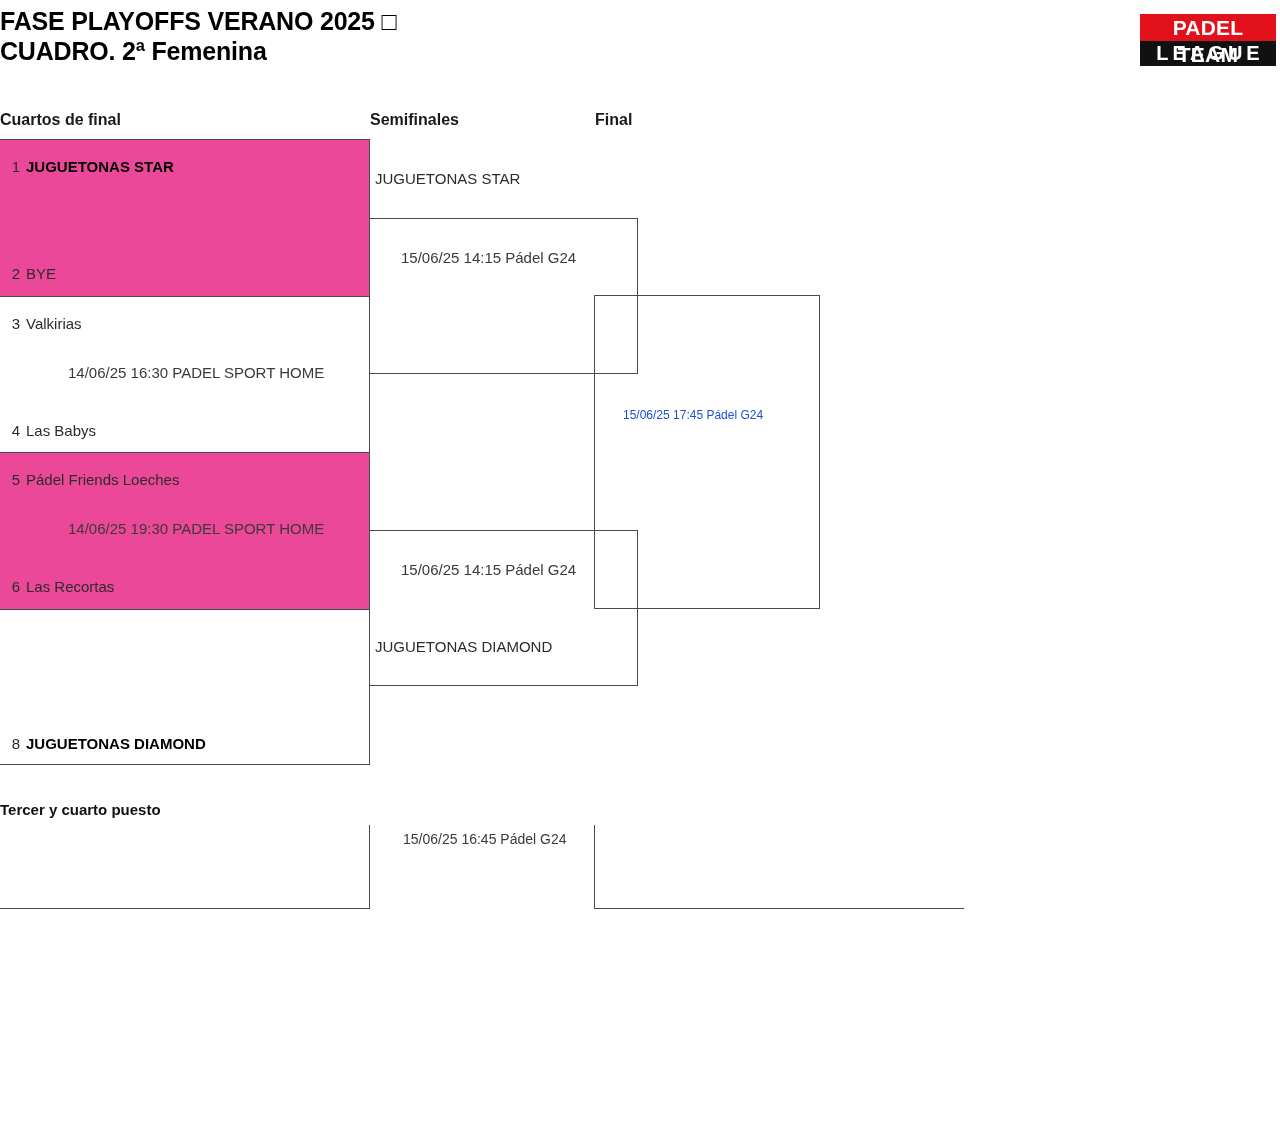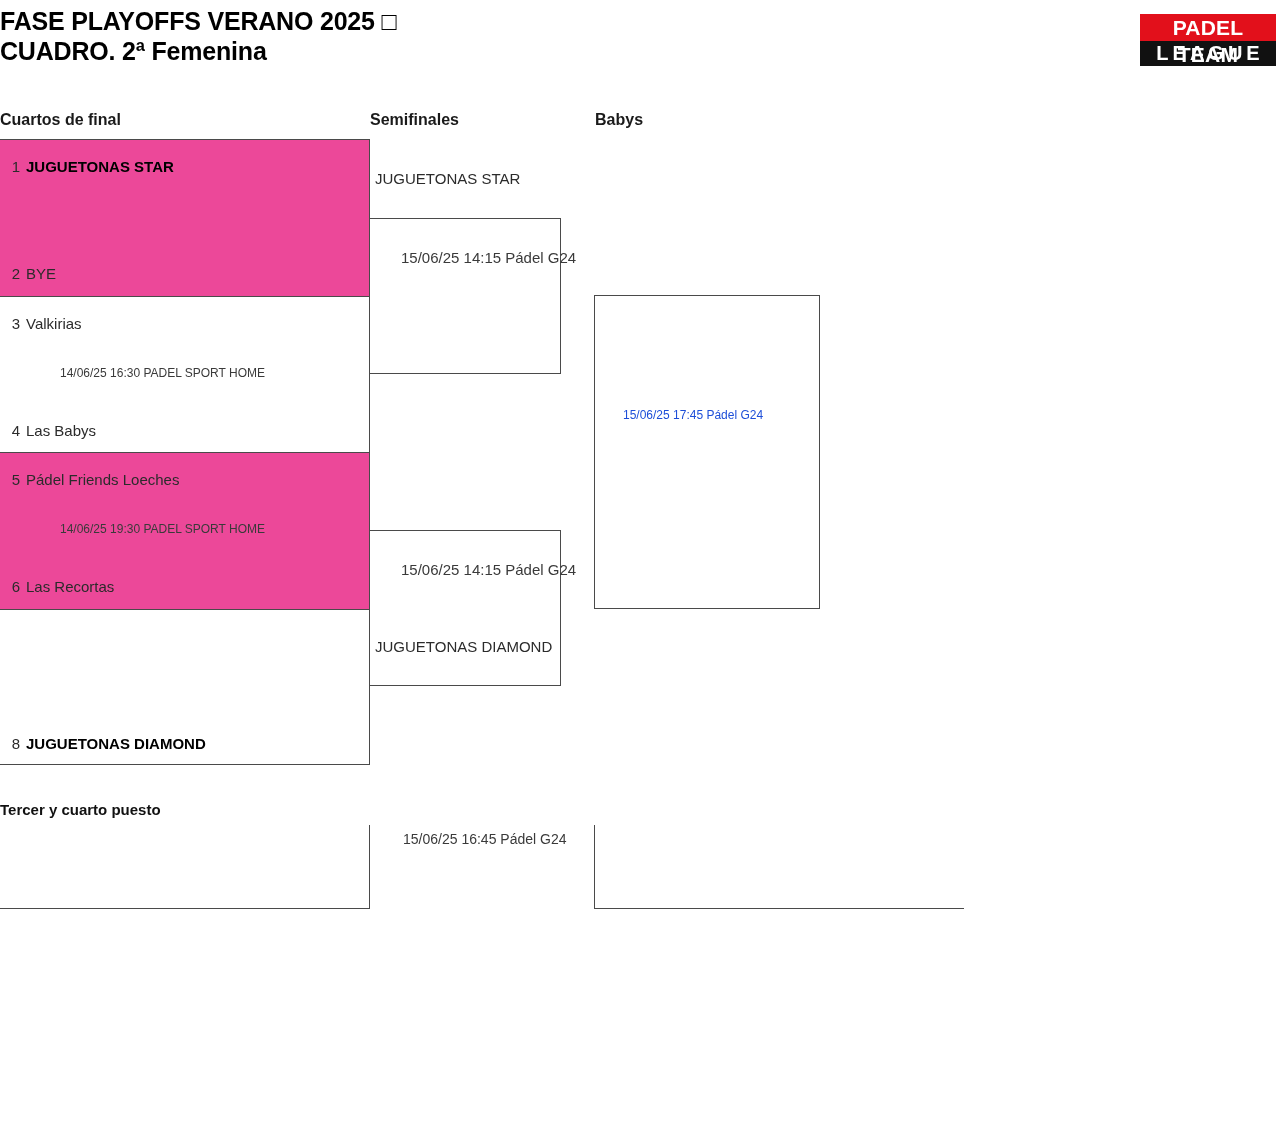--- a/index.html
+++ b/index.html
@@ -114,33 +114,33 @@
     text-align: right;
     padding-right: 6px;
     font-size: 15px;
     color: #2b2b2b;
   }
   .slot .team { font-size: 15px; }
   .slot .team.strong { font-weight: 700; color: #000000; }
 
   .qf-match-info {
     position: absolute;
-    left: 60px;
+    left: 68px;
     top: 65px;
-    font-size: 12px;
+    font-size: 15px;
     line-height: 22px;
     color: #3a3a3a;
     white-space: nowrap;
   }
 
   
   .sf-box {
     position: absolute;
     left: 369px;
-    width: 192px;
+    width: 269px;
     border: 1px solid #4a4a4a;
     background: transparent;
   }
   #sf-box-0 { top: 218px; height: 156px; }
   #sf-box-1 { top: 530px; height: 156px; }
 
   .sf-match-info {
     position: absolute;
     left: 31px;
     font-size: 15px;
@@ -227,21 +227,21 @@
 <div id="page-title">FASE PLAYOFFS VERANO 2025 □
 CUADRO. 2ª Femenina</div>
 
 <div id="brand-logo">
   <div class="logo-top">PADEL TEAM</div>
   <div class="logo-bottom">LEAGUE</div>
 </div>
 
 <div class="round-header" id="round-header-0">Cuartos de final</div>
 <div class="round-header" id="round-header-1">Semifinales</div>
-<div class="round-header" id="round-header-2">Babys</div>
+<div class="round-header" id="round-header-2">Final</div>
 
 <div id="qf-column">
 
   <div class="qf-pair shaded">
     <div class="slot top">
       <span class="seed">1</span><span class="team strong">JUGUETONAS STAR</span>
     </div>
     <div class="qf-match-info"></div>
     <div class="slot bottom">
       <span class="seed">2</span><span class="team">BYE</span>

